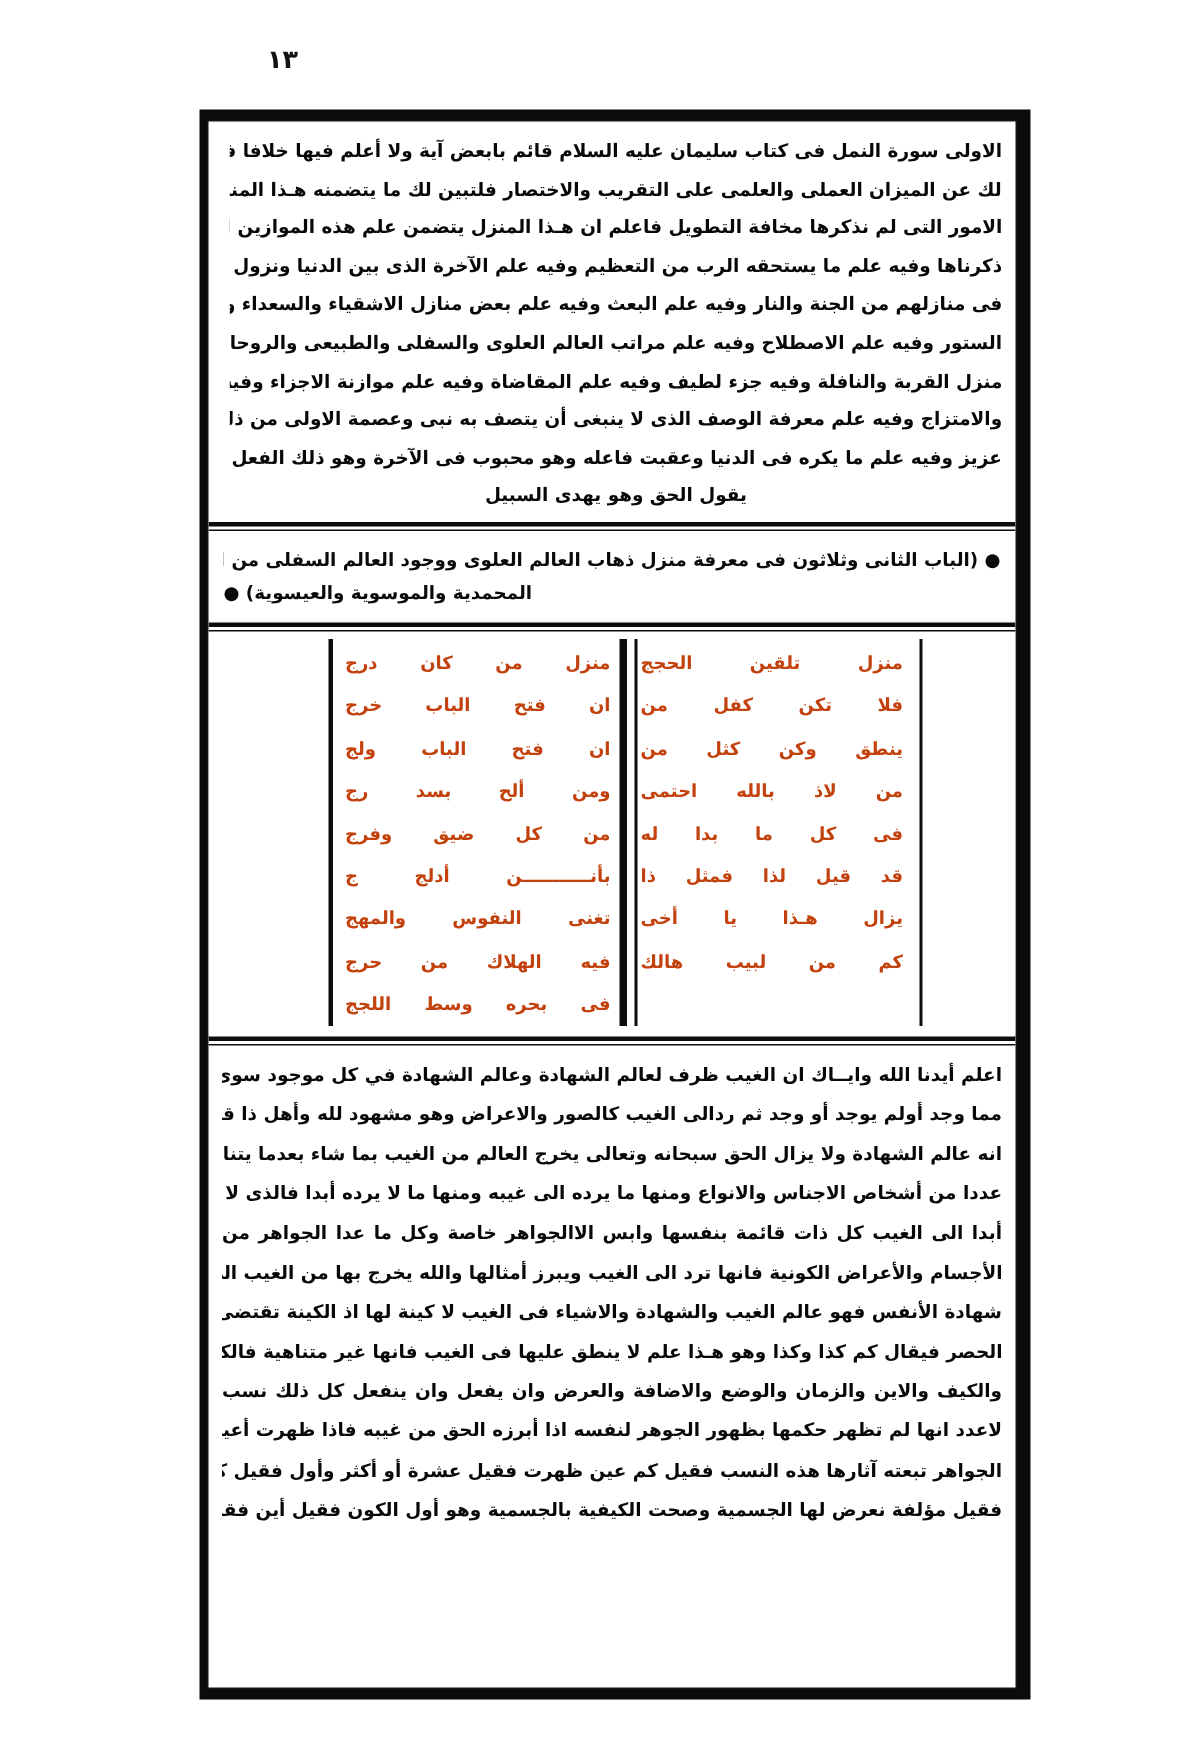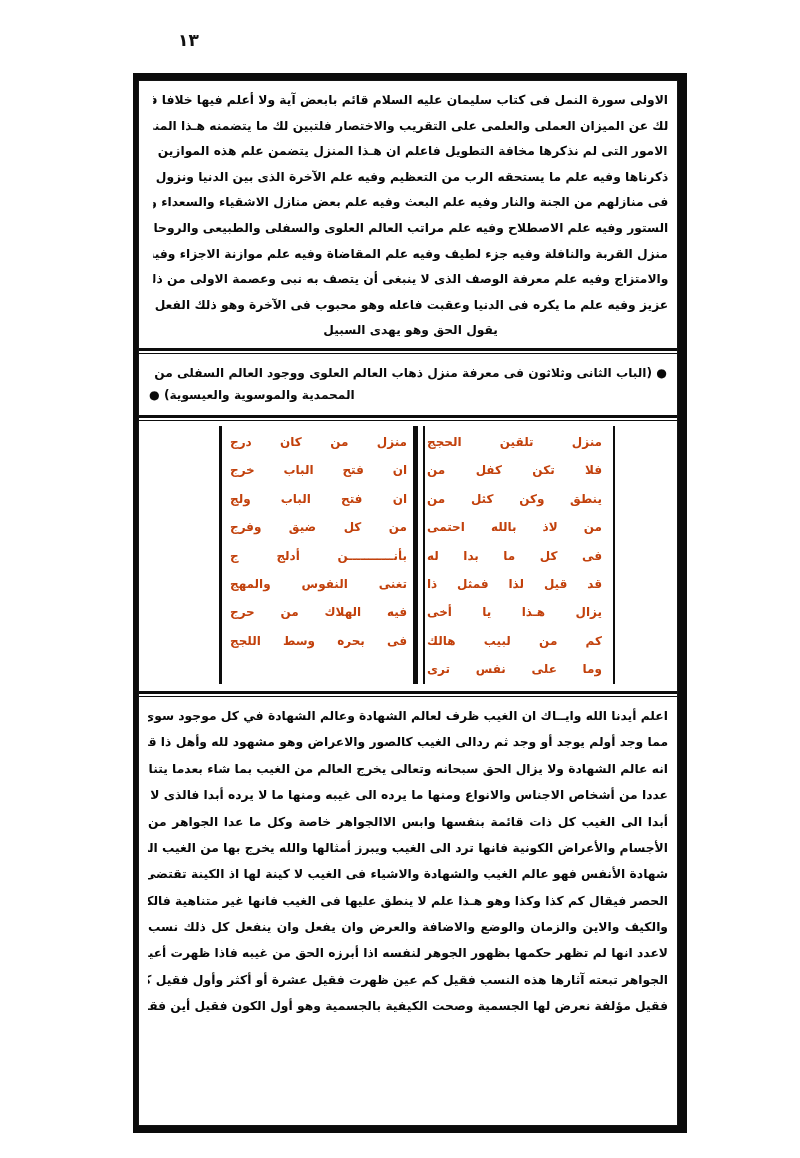--- a/index.html
+++ b/index.html
@@ -242,27 +242,27 @@
 
         <div class="verse-col verse-col-right">
           <div class="verse-line">منزل تلقين الحجج</div>
           <div class="verse-line">فلا تكن كفل من</div>
           <div class="verse-line">ينطق وكن كثل من</div>
           <div class="verse-line">من لاذ بالله احتمى</div>
           <div class="verse-line">فى كل ما بدا له</div>
           <div class="verse-line">قد قيل لذا فمثل ذا</div>
           <div class="verse-line">يزال هـذا يا أخى</div>
           <div class="verse-line">كم من لبيب هالك</div>
-          <div class="verse-line">وما على نفس ترى</div>
         </div>
 
         <div class="verse-col verse-col-left">
           <div class="verse-line">منزل من كان درج</div>
           <div class="verse-line">ان فتح الباب خرج</div>
           <div class="verse-line">ان فتح الباب ولج</div>
+          <div class="verse-line">ومن ألح بسد رج</div>
           <div class="verse-line">من كل ضيق وفرج</div>
           <div class="verse-line">بأنـــــــــــن أدلج ج</div>
           <div class="verse-line">تغنى النفوس والمهج</div>
           <div class="verse-line">فيه الهلاك من حرج</div>
           <div class="verse-line">فى بحره وسط اللجج</div>
         </div>
 
       </div>
     </div>
 

